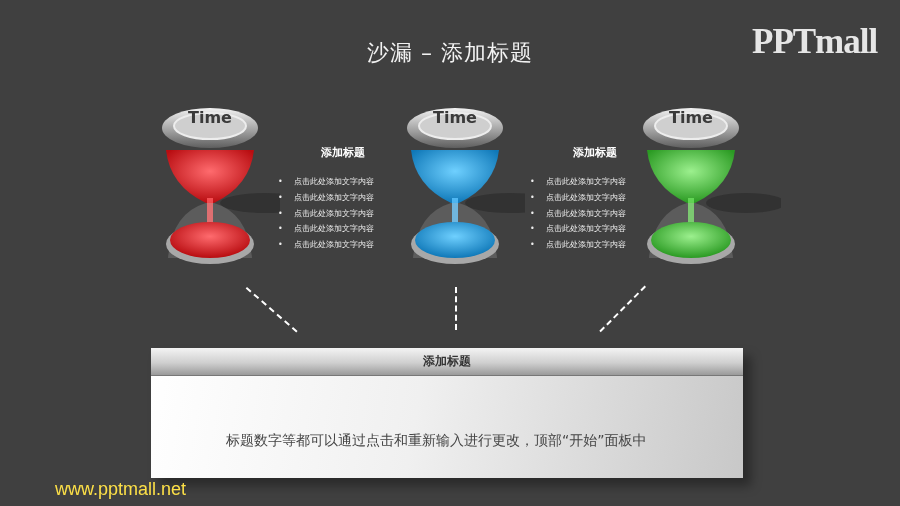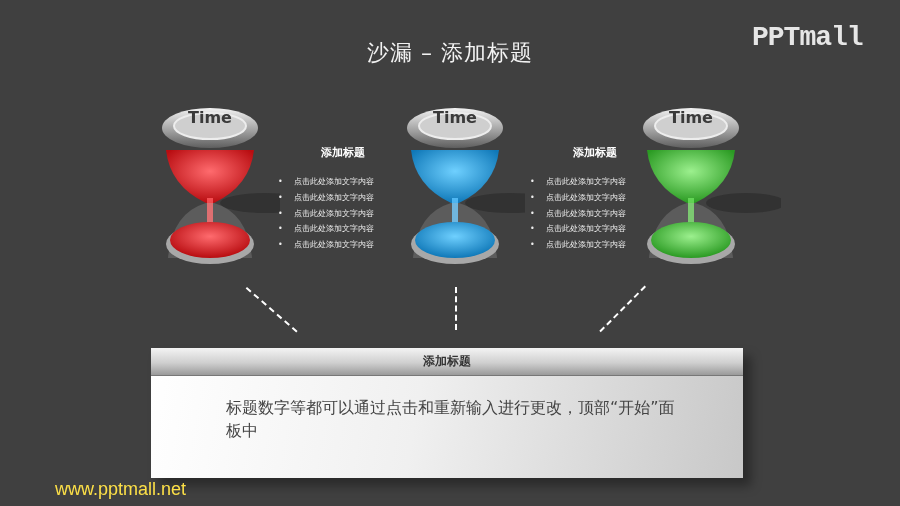--- a/index.html
+++ b/index.html
@@ -7,22 +7,22 @@
     width:900px; height:506px; overflow:hidden; position:relative;
     background:#404040;
     font-family:"DejaVu Sans","Liberation Sans",sans-serif;
     color:#fff;
   }
   .title {
     position:absolute; left:0; width:900px; top:38px; text-align:center;
     font-size:22px; color:#f2f2f2; letter-spacing:1px;
   }
   .logo {
-    position:absolute; left:752px; top:22px; font-size:28px; font-weight:bold;
-    color:#e6e6e6; font-family:Liberation Mono, monospace; letter-spacing:-1px;
+    position:absolute; left:752px; top:22px; font-size:35px; font-weight:bold;
+    color:#e6e6e6; font-family:Liberation Serif, serif; letter-spacing:-1px;
   }
   .footer-url {
     position:absolute; left:55px; top:479px; font-size:18px; color:#fde047;
     font-family:Liberation Sans, sans-serif;
   }
   .hourglass { position:absolute; width:120px; height:170px; }
   .hourglass svg { position:absolute; left:0; top:0; }
   .hg-label {
     position:absolute; left:0; width:100px; top:0; text-align:center;
     font-size:16px; font-weight:bold; color:#3a3a3a; font-family:"DejaVu Sans",sans-serif;
@@ -37,21 +37,21 @@
     position:absolute; left:151px; top:348px; width:592px; height:130px;
     background:linear-gradient(100deg,#ffffff 0%,#f0f0f0 45%,#c8c8c8 100%);
     box-shadow: 8px 8px 10px rgba(0,0,0,0.35);
   }
   .panel-header {
     height:27px; line-height:27px; text-align:center; font-size:12px; font-weight:bold; color:#333;
     background:linear-gradient(180deg,#f4f4f4 0%,#cfcfcf 55%,#9a9a9a 100%);
     border-bottom:1px solid #777;
   }
   .panel-body {
-    padding:20px 0 0 75px; font-size:16px; line-height:23px; color:#444; width:450px;
+    padding:20px 0 0 75px; font-size:14px; line-height:23px; color:#444; width:450px;margin-top:33px;
   }
 </style>
 </head>
 <body>
 
 <div class="title">沙漏 – 添加标题</div>
 <div class="logo">PPTmall</div>
 
 <div class="hourglass" style="left:160px;top:108px;">
   <svg width="120" height="170" viewBox="0 0 120 170">

